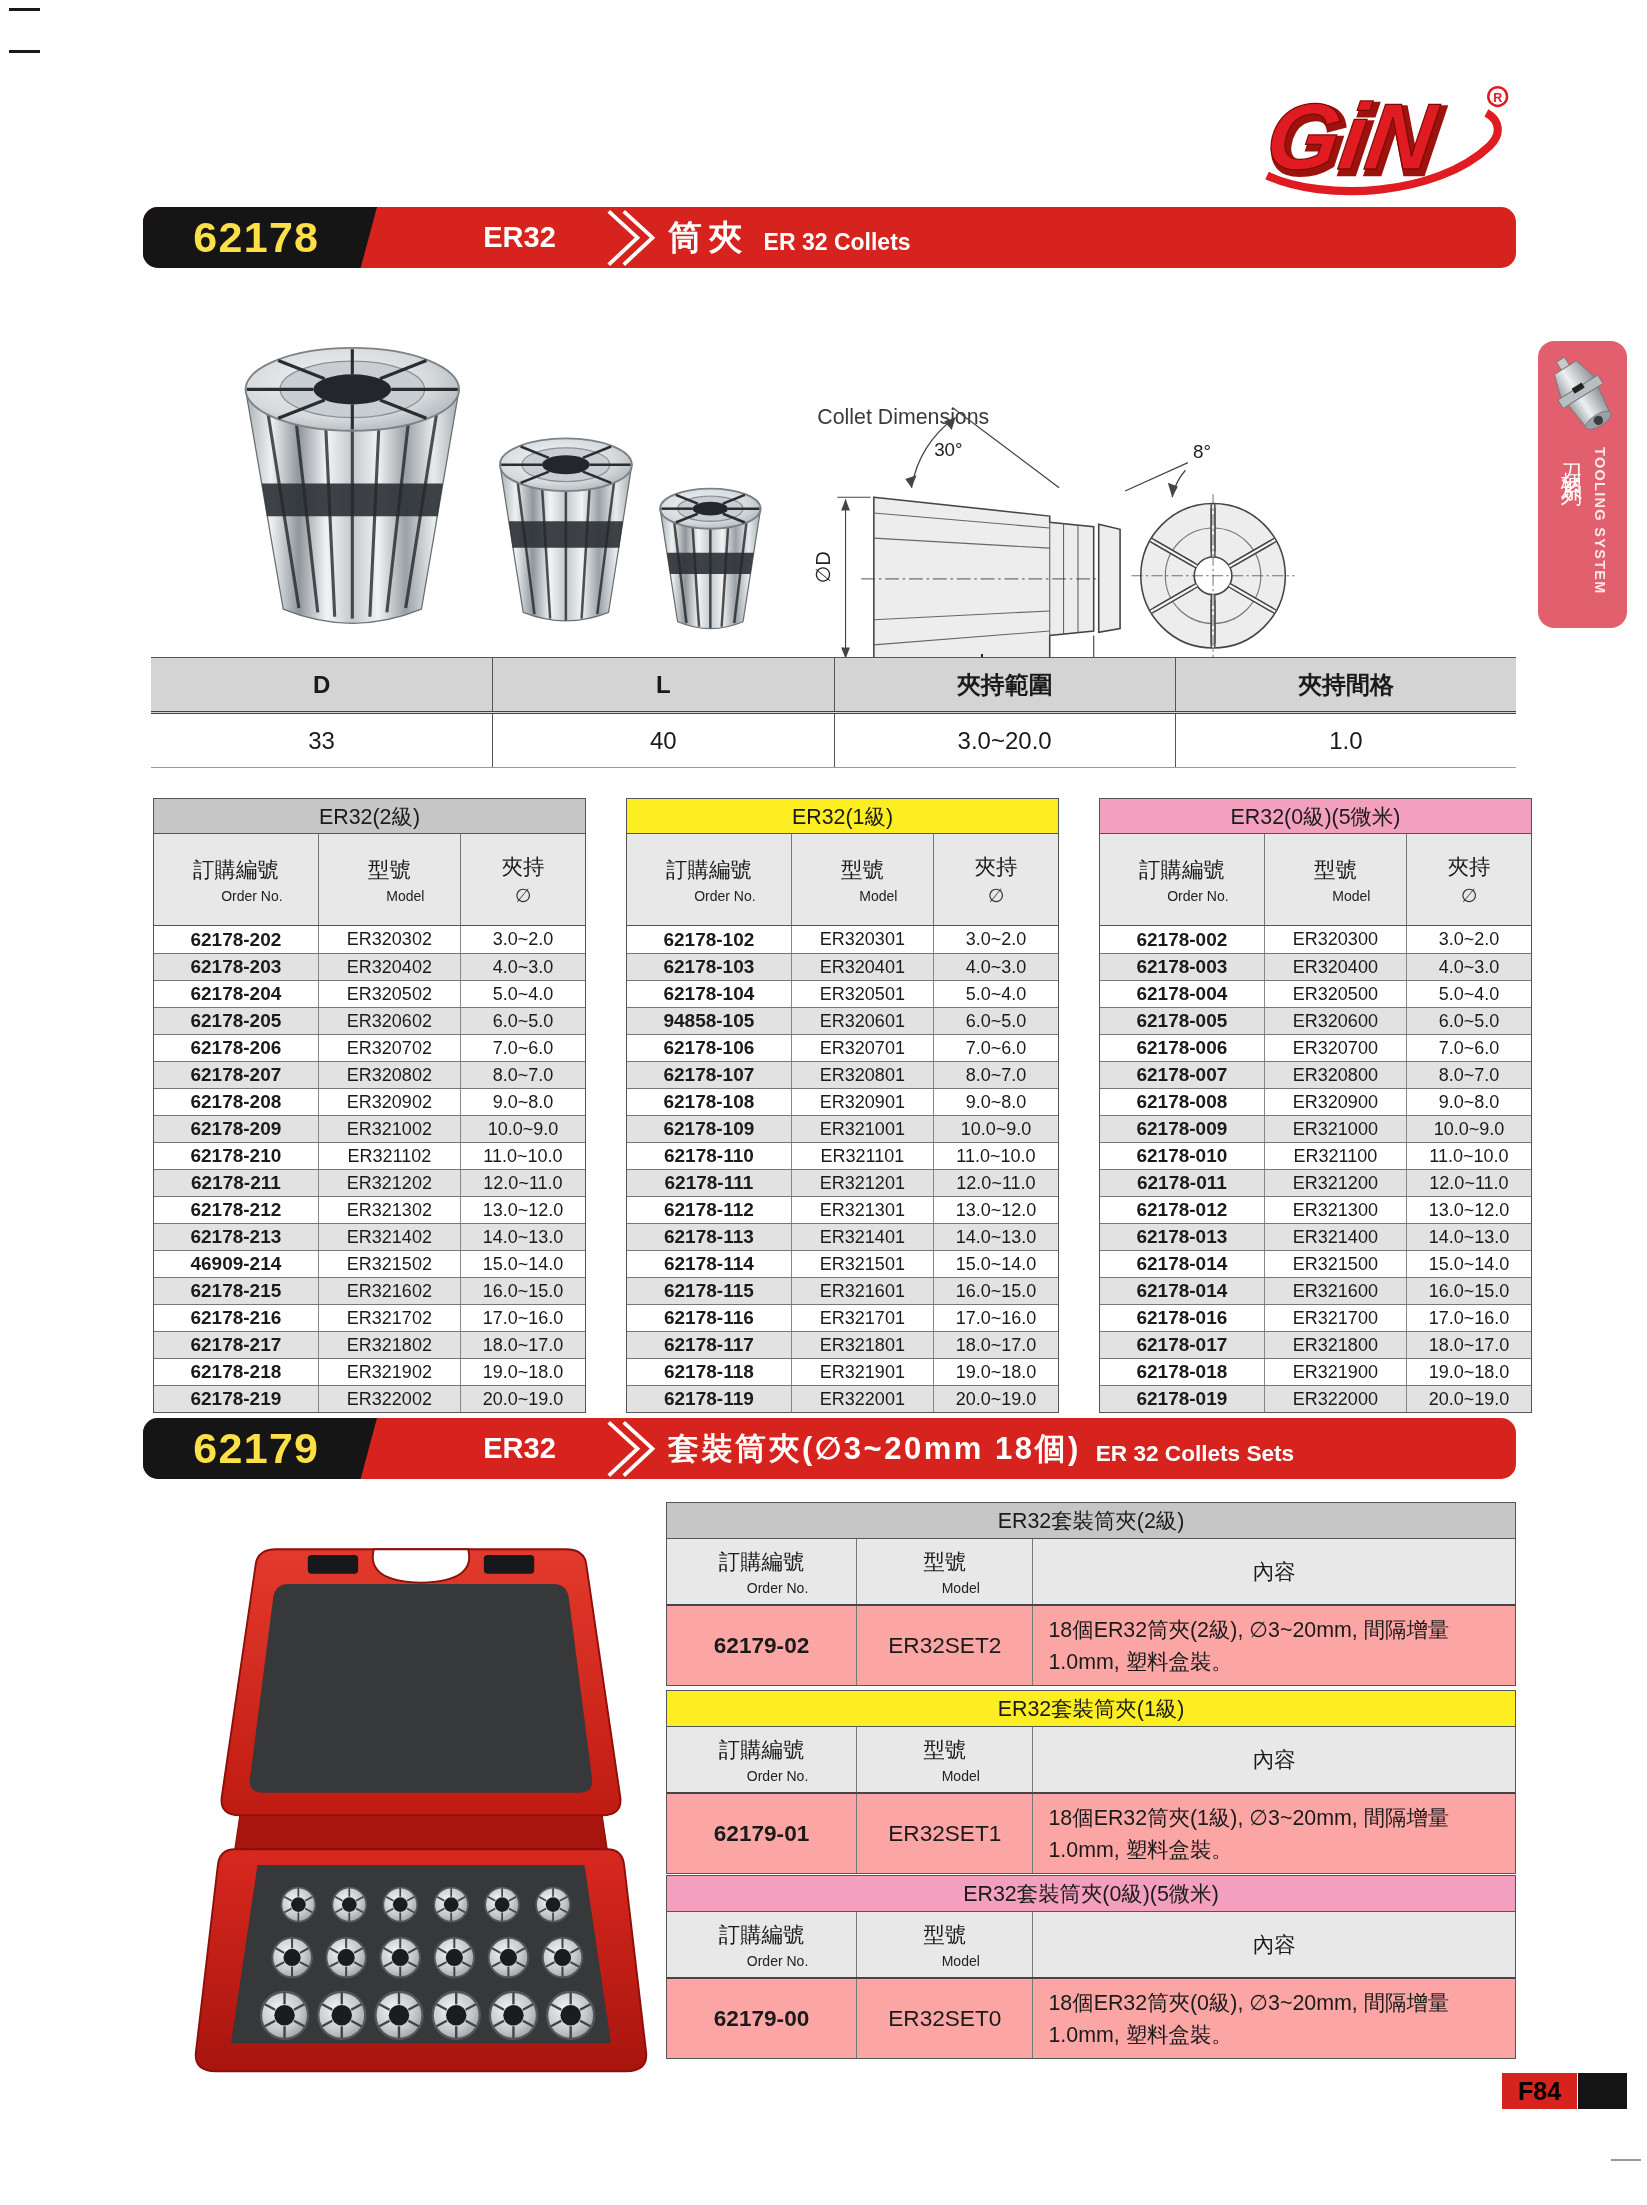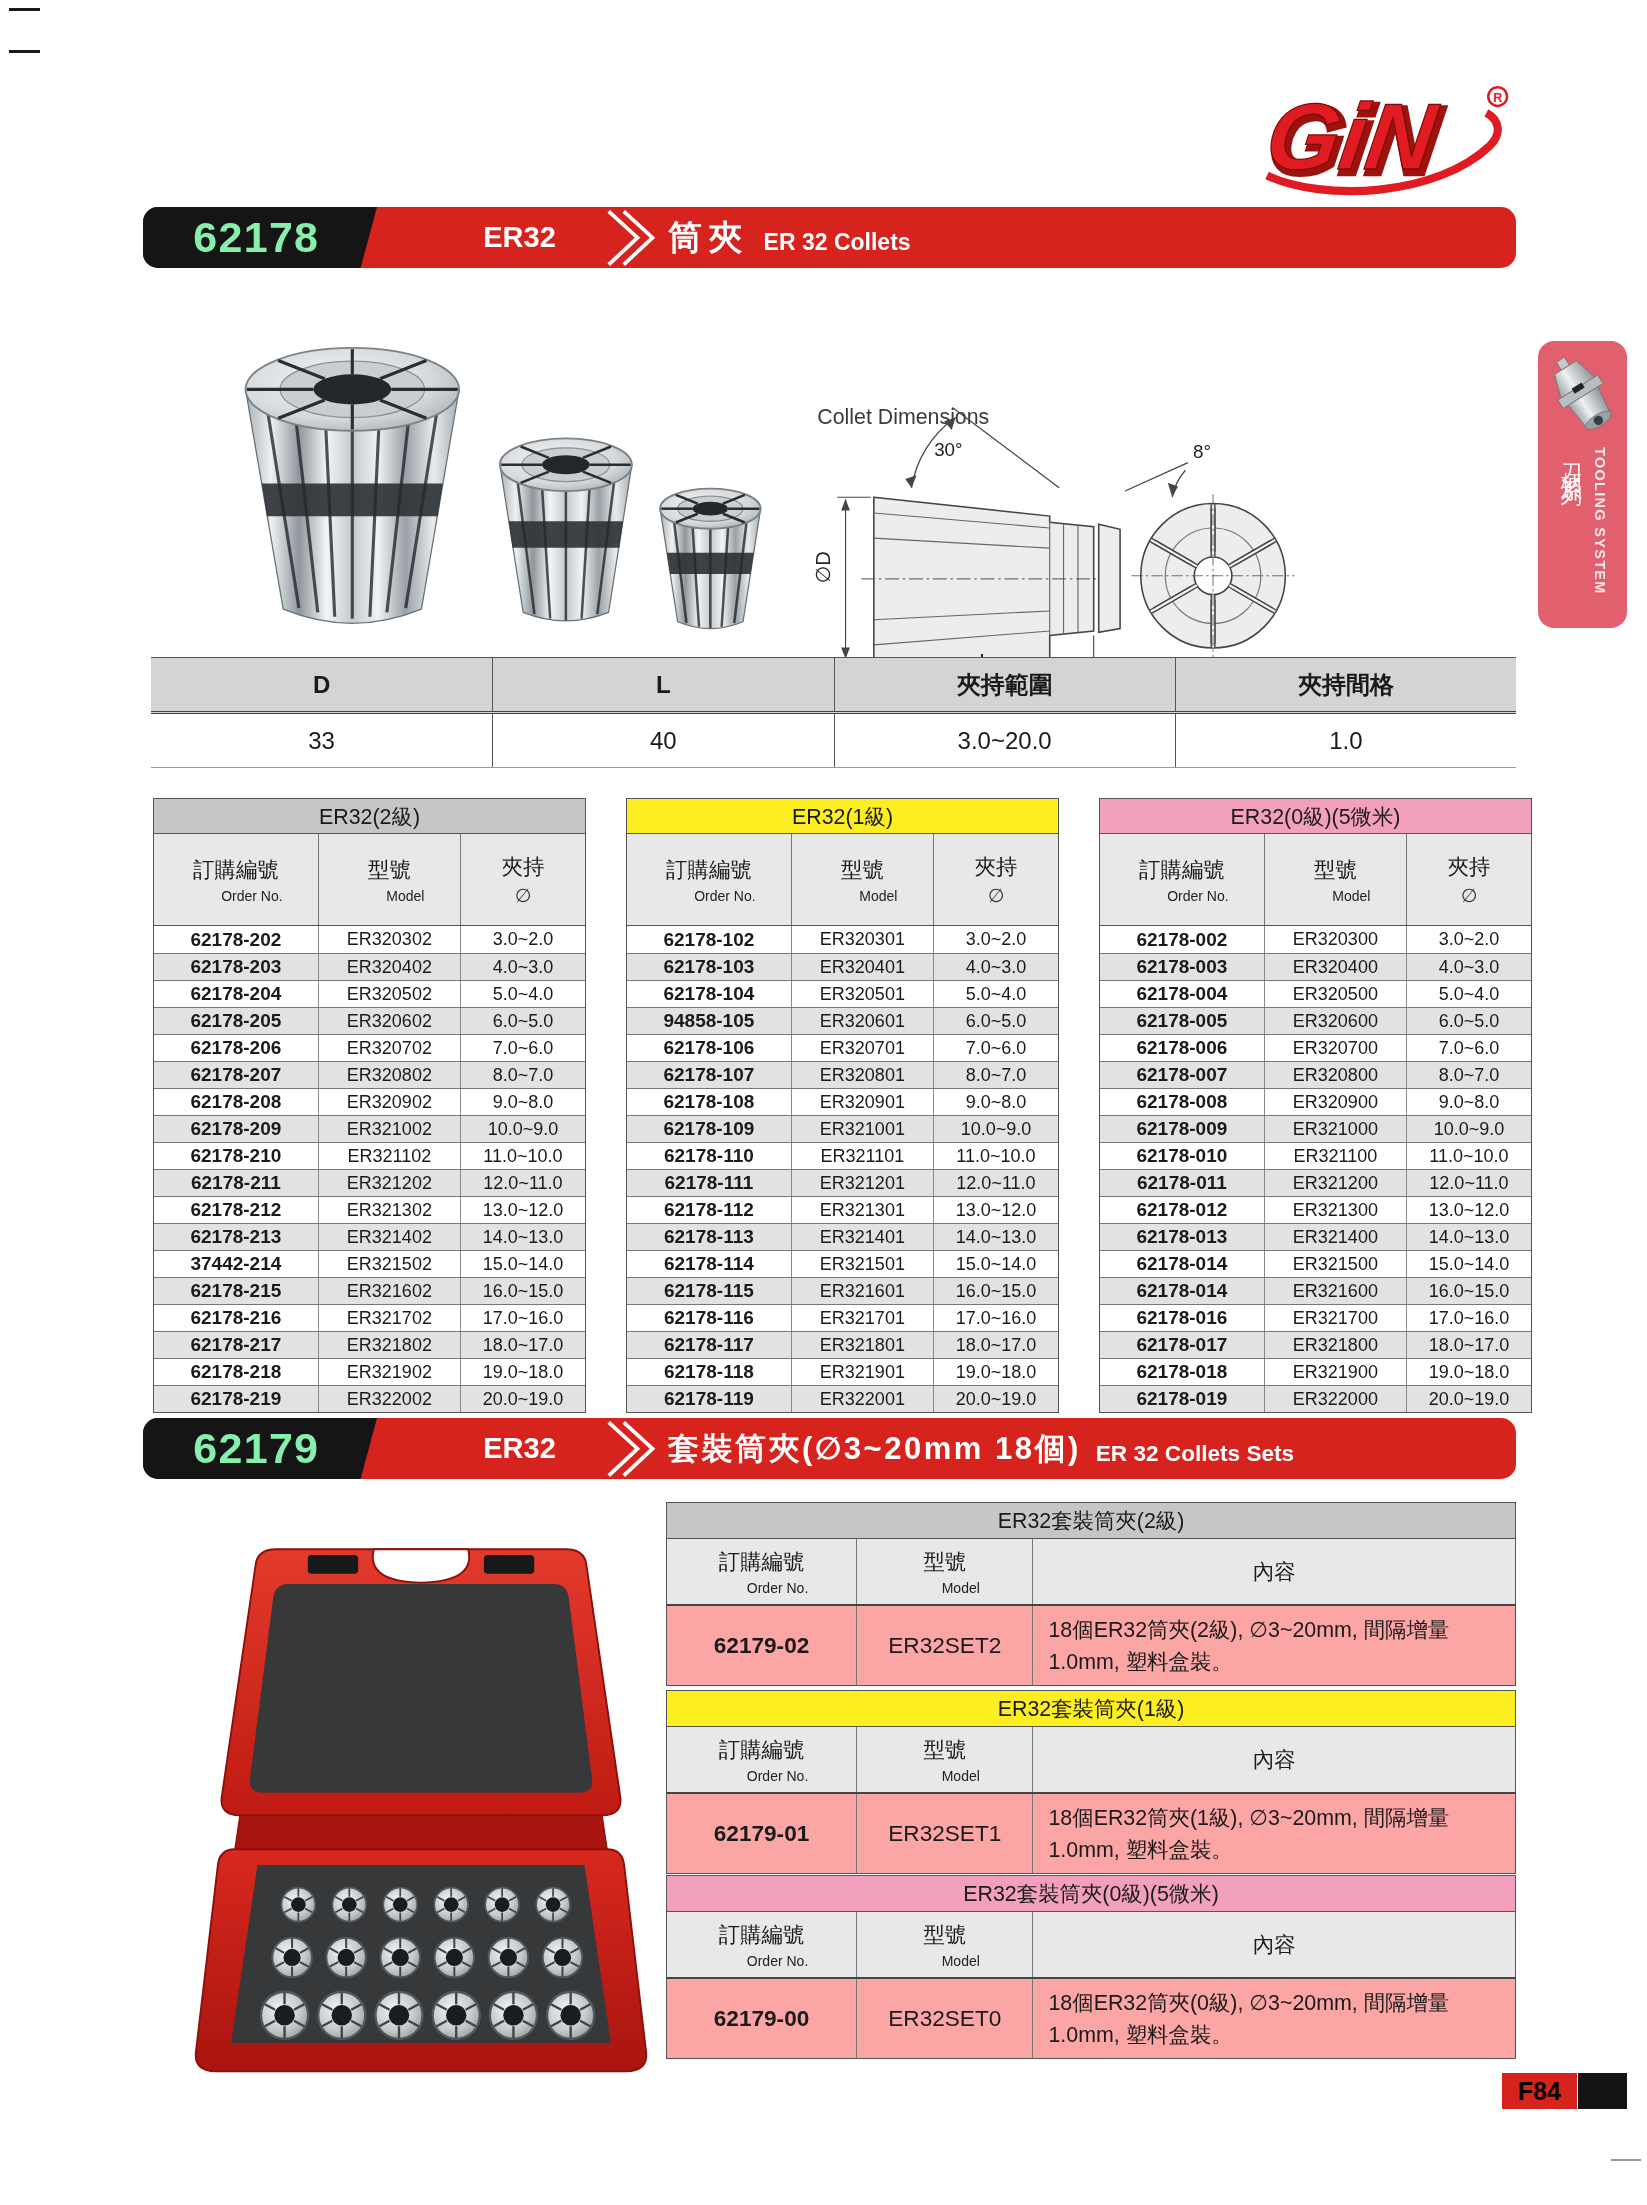--- a/index.html
+++ b/index.html
@@ -8,21 +8,21 @@
   .abs{position:absolute;}
   .mark{position:absolute;background:#1a1a1a;}
 
   
   .banner{position:absolute;left:143px;width:1373px;height:61px;border-radius:15px;}
   #banner1{top:207px;}
   #banner2{top:1418px;}
   .banner .pill{position:absolute;left:0;top:0;width:234px;height:100%;
                 border-radius:15px 0 0 15px;clip-path:polygon(0 0,100% 0,93% 100%,0 100%);}
   .banner .code{position:absolute;left:6.3px;top:0;width:214px;height:61px;line-height:61px;
-                text-align:center;color:#86efac;font-size:43px;font-weight:bold;letter-spacing:1.3px;}
+                text-align:center;color:#fde047;font-size:43px;font-weight:bold;letter-spacing:1.3px;}
   .banner .series{position:absolute;left:317px;top:0;width:119px;height:61px;line-height:61px;
                   text-align:center;color:#fff;font-size:29px;font-weight:bold;}
   .banner .chev{position:absolute;left:462px;top:2.5px;}
   .banner .titles{position:absolute;left:525px;top:0;height:61px;display:flex;align-items:center;color:#fff;}
   .banner .t-zh{font-size:34px;font-weight:bold;letter-spacing:6.3px;white-space:nowrap;}
   .banner .t-en{font-size:23px;font-weight:bold;margin-left:15px;margin-top:10px;white-space:nowrap;}
   #banner2 .t-zh{font-size:31px;letter-spacing:2.5px;}
   #banner2 .t-en{font-size:22.6px;}
 
   
@@ -385,21 +385,21 @@
           <div class="tcell c0">62178-212</div>
           <div class="tcell c1">ER321302</div>
           <div class="tcell c2">13.0~12.0</div>
         </div>
         <div class="trow alt">
           <div class="tcell c0">62178-213</div>
           <div class="tcell c1">ER321402</div>
           <div class="tcell c2">14.0~13.0</div>
         </div>
         <div class="trow">
-          <div class="tcell c0">37442-214</div>
+          <div class="tcell c0">46909-214</div>
           <div class="tcell c1">ER321502</div>
           <div class="tcell c2">15.0~14.0</div>
         </div>
         <div class="trow alt">
           <div class="tcell c0">62178-215</div>
           <div class="tcell c1">ER321602</div>
           <div class="tcell c2">16.0~15.0</div>
         </div>
         <div class="trow">
           <div class="tcell c0">62178-216</div>

